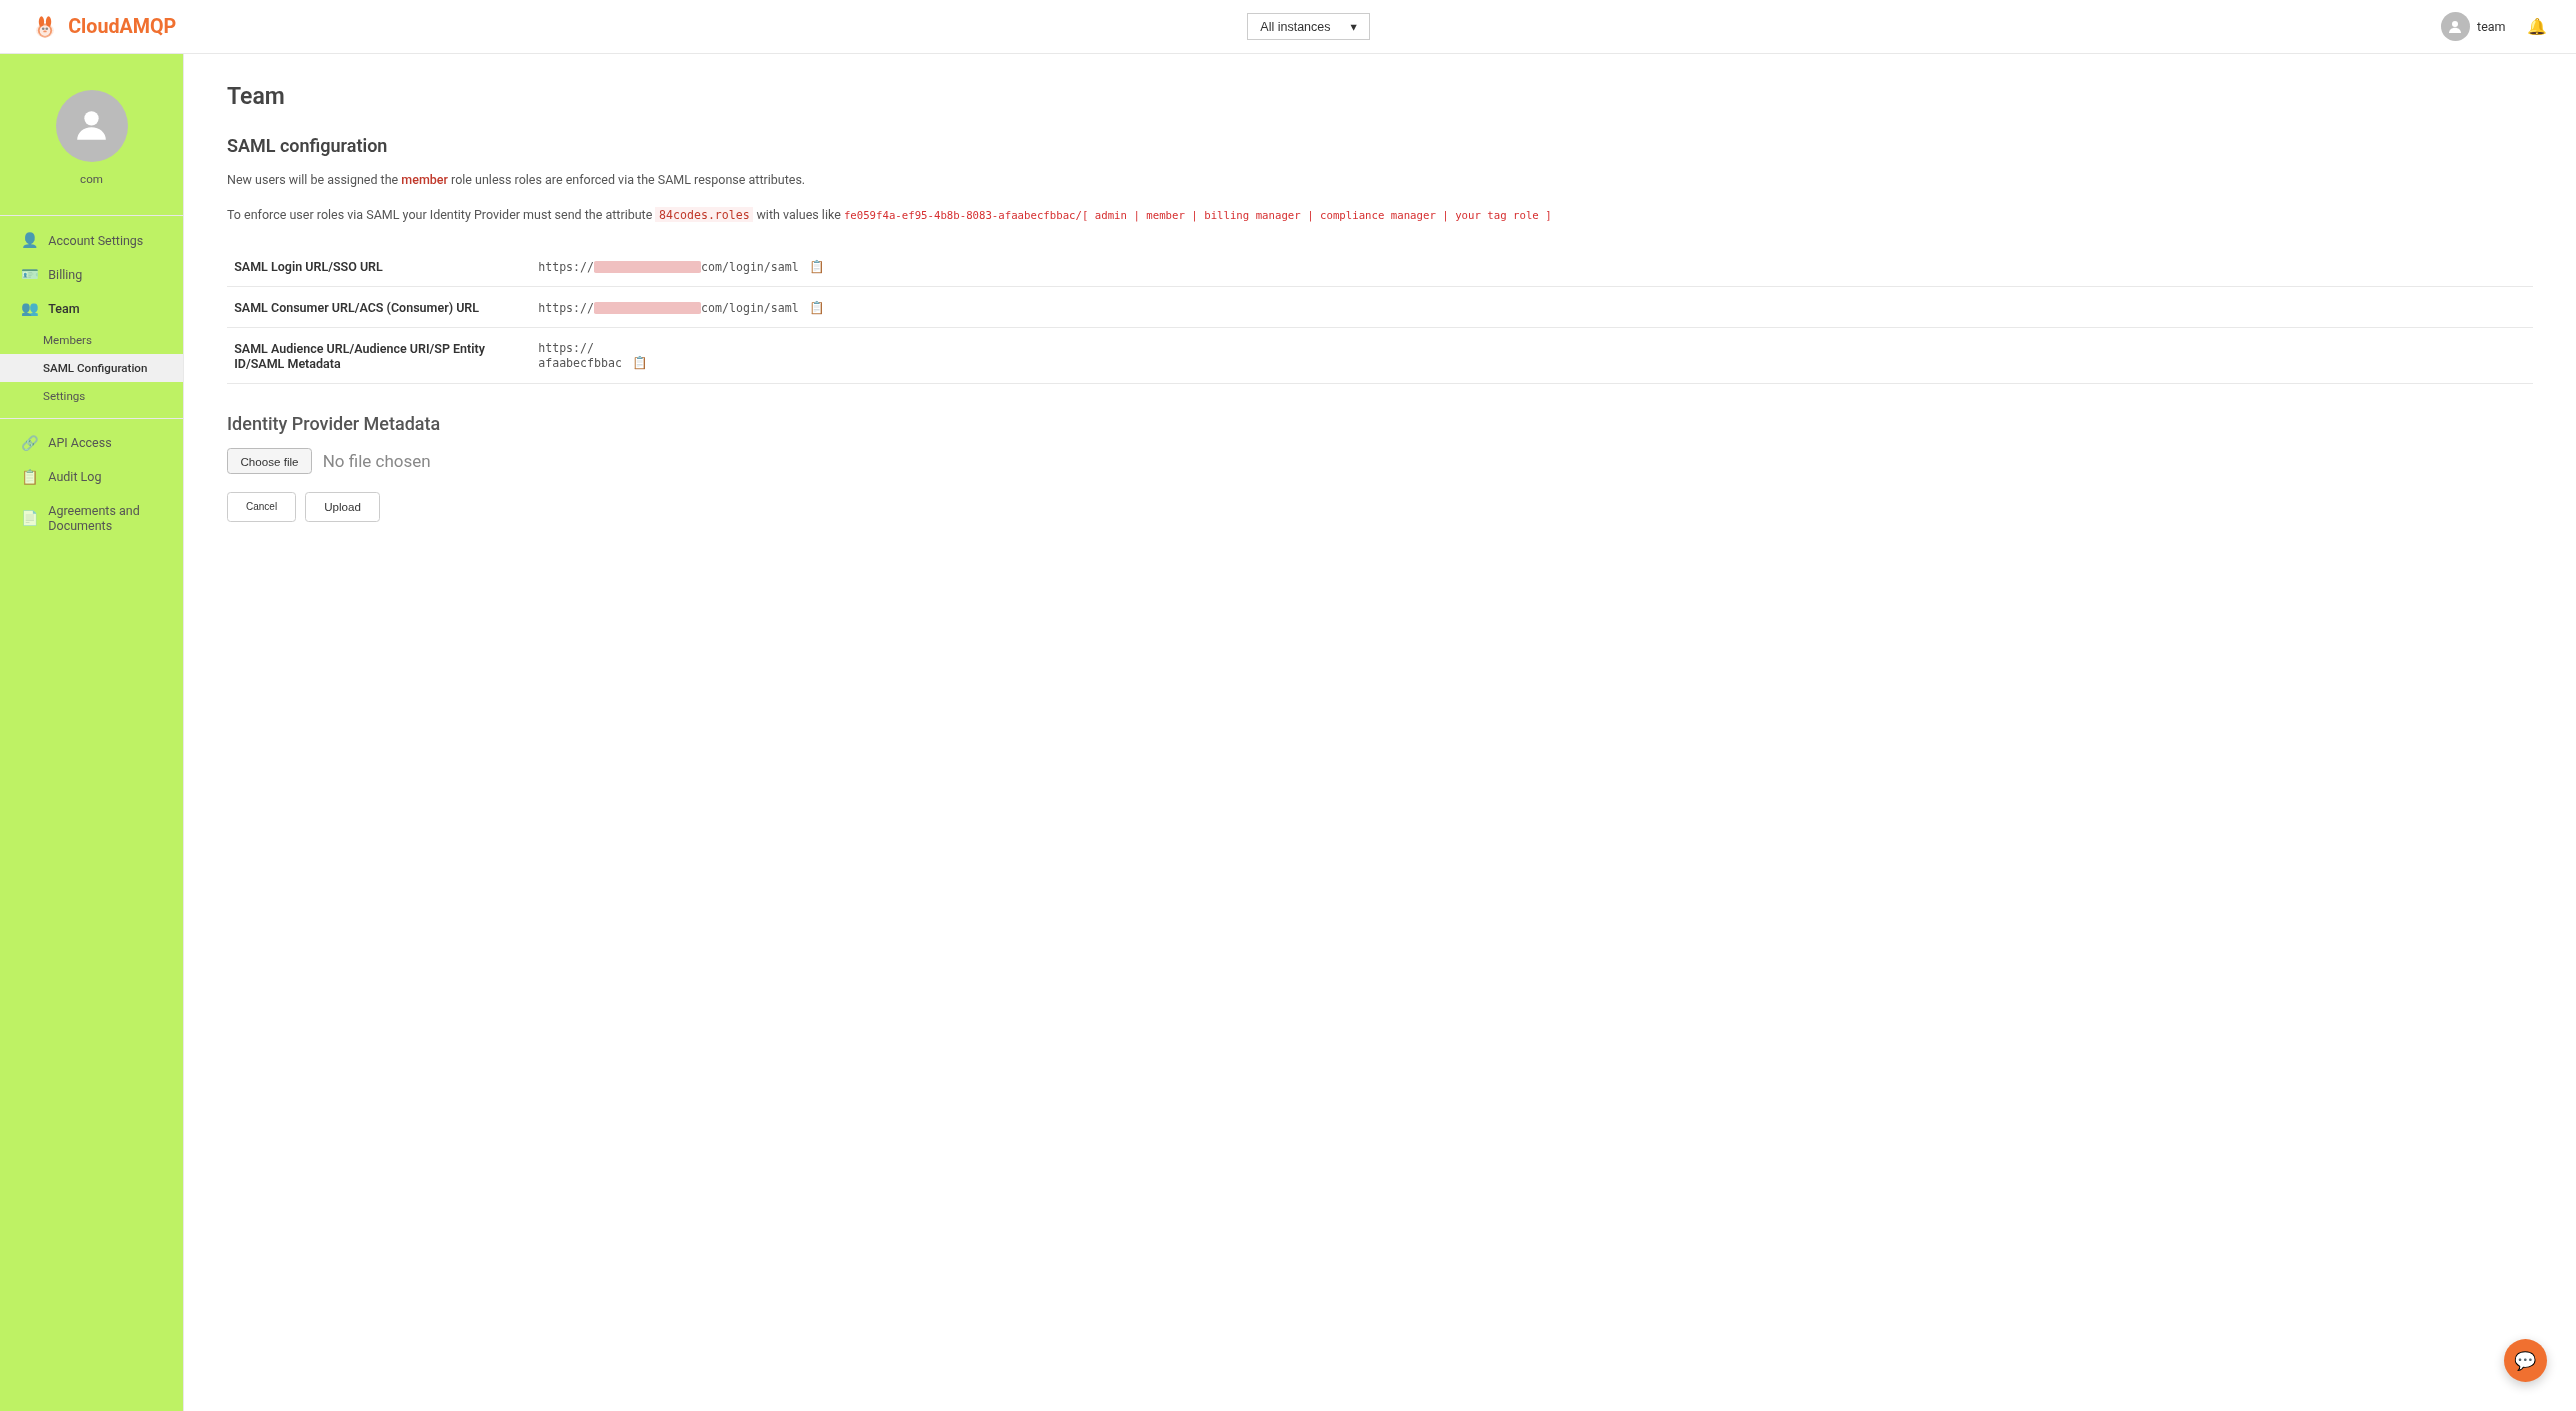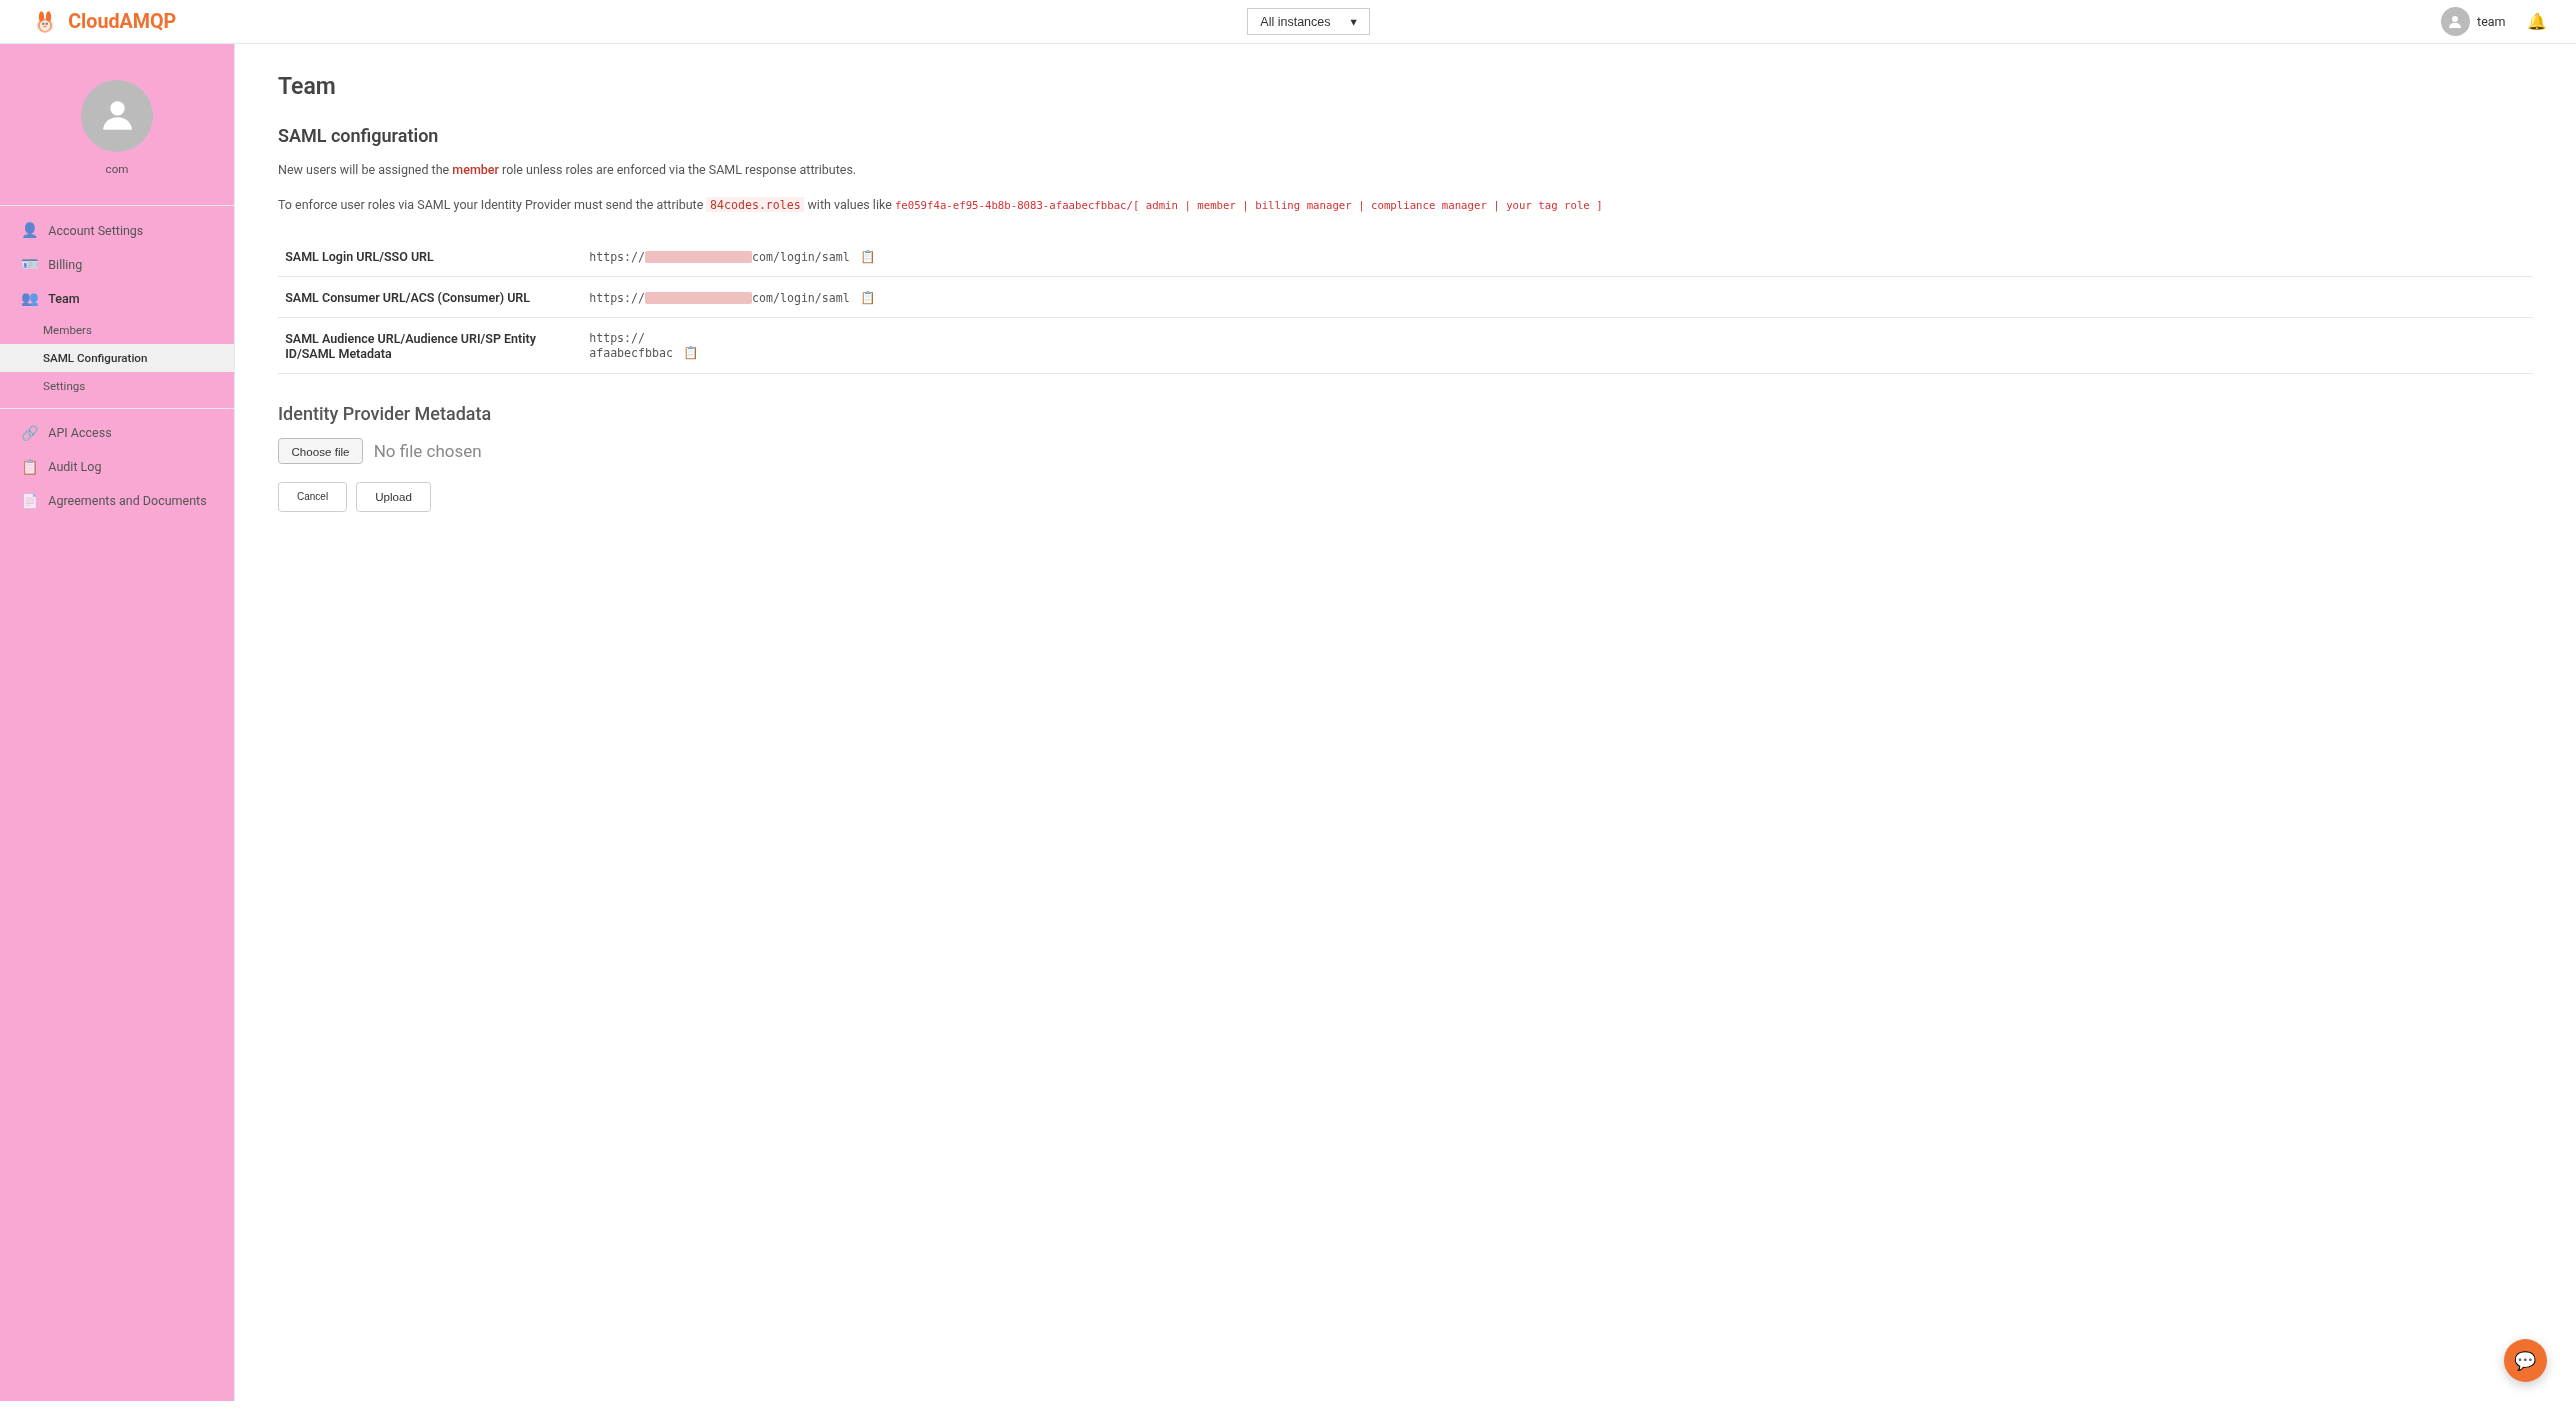--- a/index.html
+++ b/index.html
@@ -1,21 +1,21 @@
 <!DOCTYPE html>
 <html style="font-size:14.3px"><head>
   <meta charset="utf-8">
   <style>
     * { box-sizing: border-box; margin: 0; padding: 0; }
     body { font-family: -apple-system, BlinkMacSystemFont, 'Segoe UI', Roboto, sans-serif; background: #fff; color: #333; font-size: 12.5px; }
 
     
     .header {
       display: flex; align-items: center; justify-content: space-between;
-      padding: 0 29px; height: 44px; border-bottom: 0.9px solid #e8e8e8;
+      padding: 0 29px; height: 54px; border-bottom: 0.9px solid #e8e8e8;
       background: #fff; position: sticky; top: 0; z-index: 100;
     }
     .header-logo { display: flex; align-items: center; gap: 7.2px; }
     .logo-text { color: #f07030; font-size: 19.7px; font-weight: 700; }
     .header-center { display: flex; align-items: center; }
     .instances-btn {
       border: 0.9px solid #ccc; border-radius: 0; padding: 5.4px 12.5px;
       background: #fff; cursor: pointer; font-size: 12.5px; color: #333;
       display: flex; align-items: center; gap: 20px;
     }
@@ -25,21 +25,21 @@
       width: 29px; height: 29px; border-radius: 50%; background: #bbb;
       display: flex; align-items: center; justify-content: center;
     }
     .bell-icon { font-size: 16px; color: #555; cursor: pointer; }
 
     
     .layout { display: flex; min-height: calc(100vh - 54px); }
 
     
     .sidebar {
-      width: 235px; border-right: 0.9px solid #e8e8e8; background: #f9a8d4;
+      width: 184px; border-right: 0.9px solid #e8e8e8; background: #bef264;
       padding: 21.5px 0; flex-shrink: 0;
     }
     .sidebar-avatar-section { text-align: center; padding: 14.3px 0 21.5px; }
     .sidebar-avatar {
       width: 72px; height: 72px; border-radius: 50%; background: #bbb;
       margin: 0 auto 10.7px; display: flex; align-items: center; justify-content: center;
     }
     .sidebar-avatar svg { fill: #fff; }
     .sidebar-username { font-size: 11.6px; color: #555; }
     .sidebar-divider { border: none; border-top: 0.9px solid #e8e8e8; margin: 7.2px 0; }

